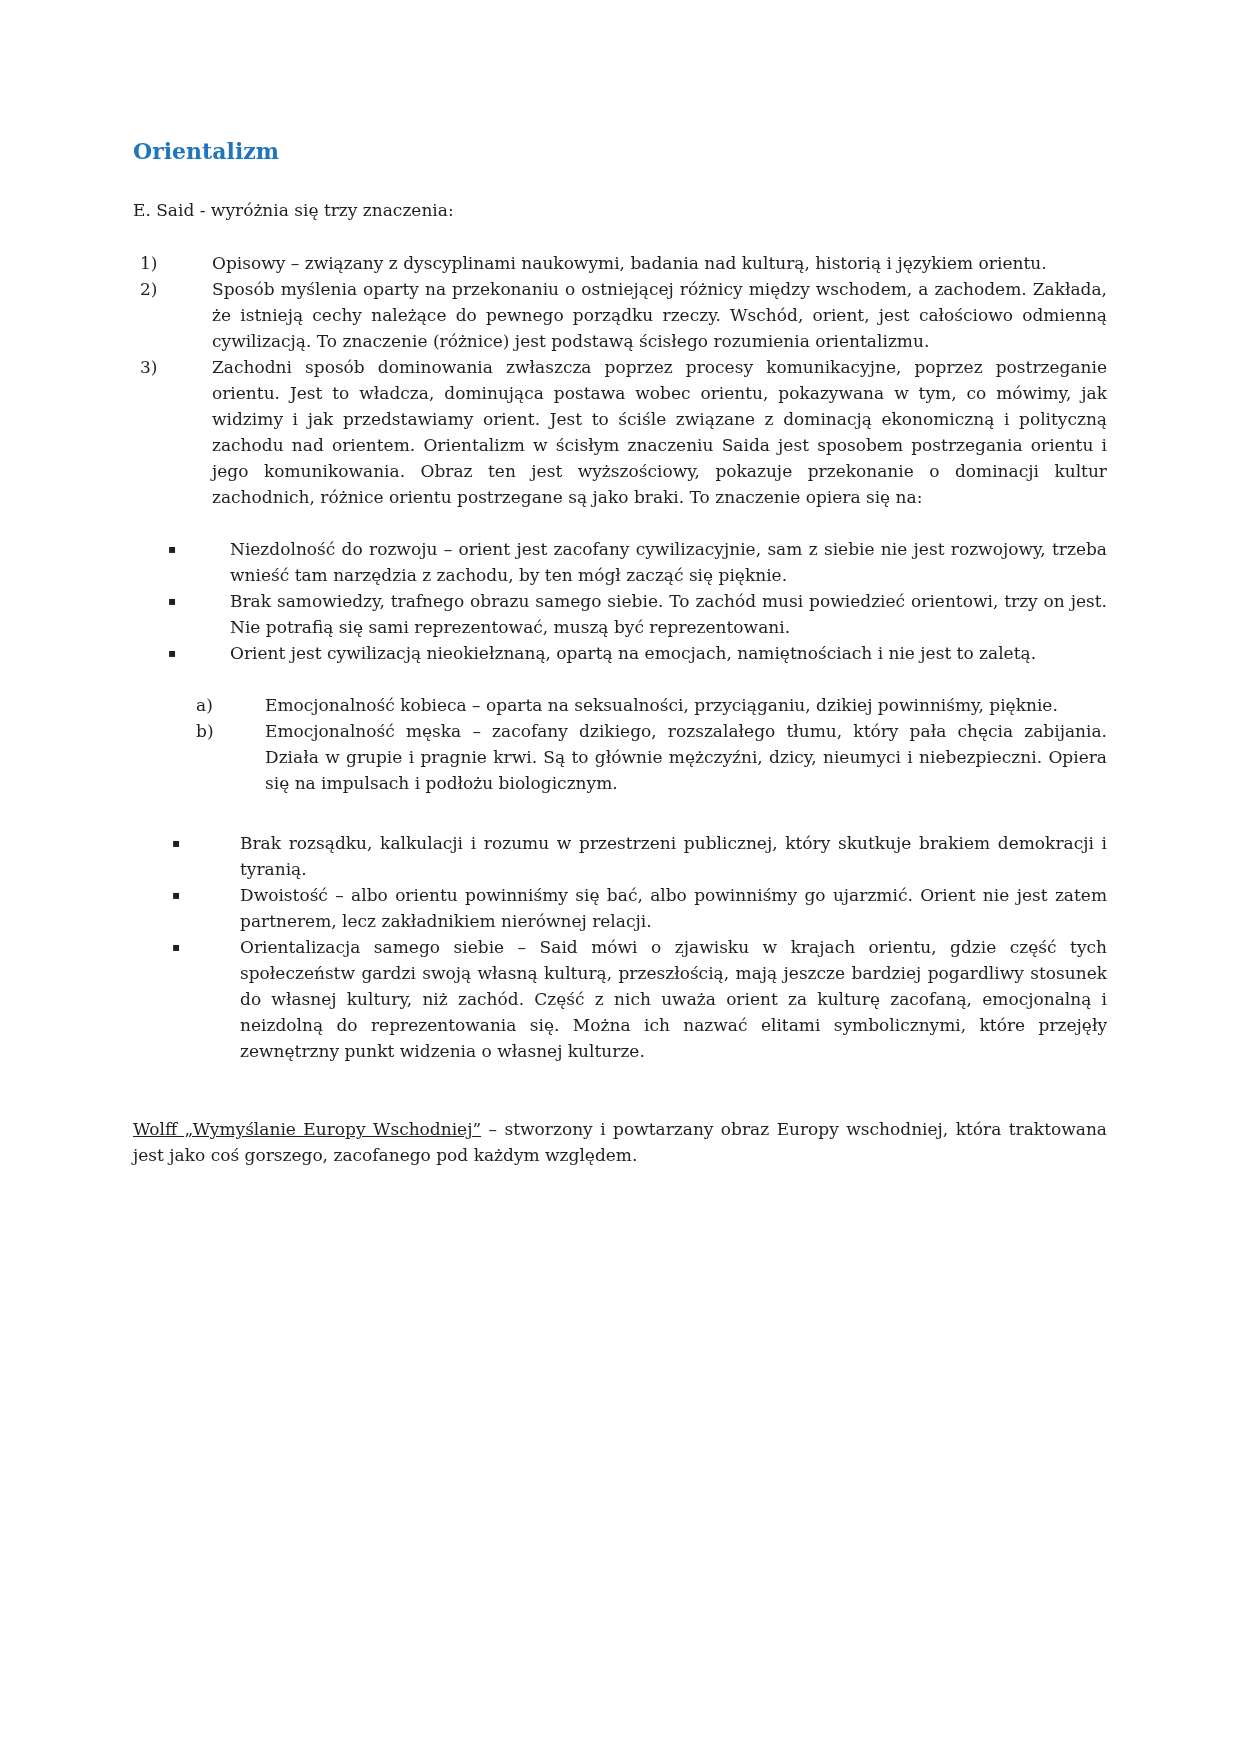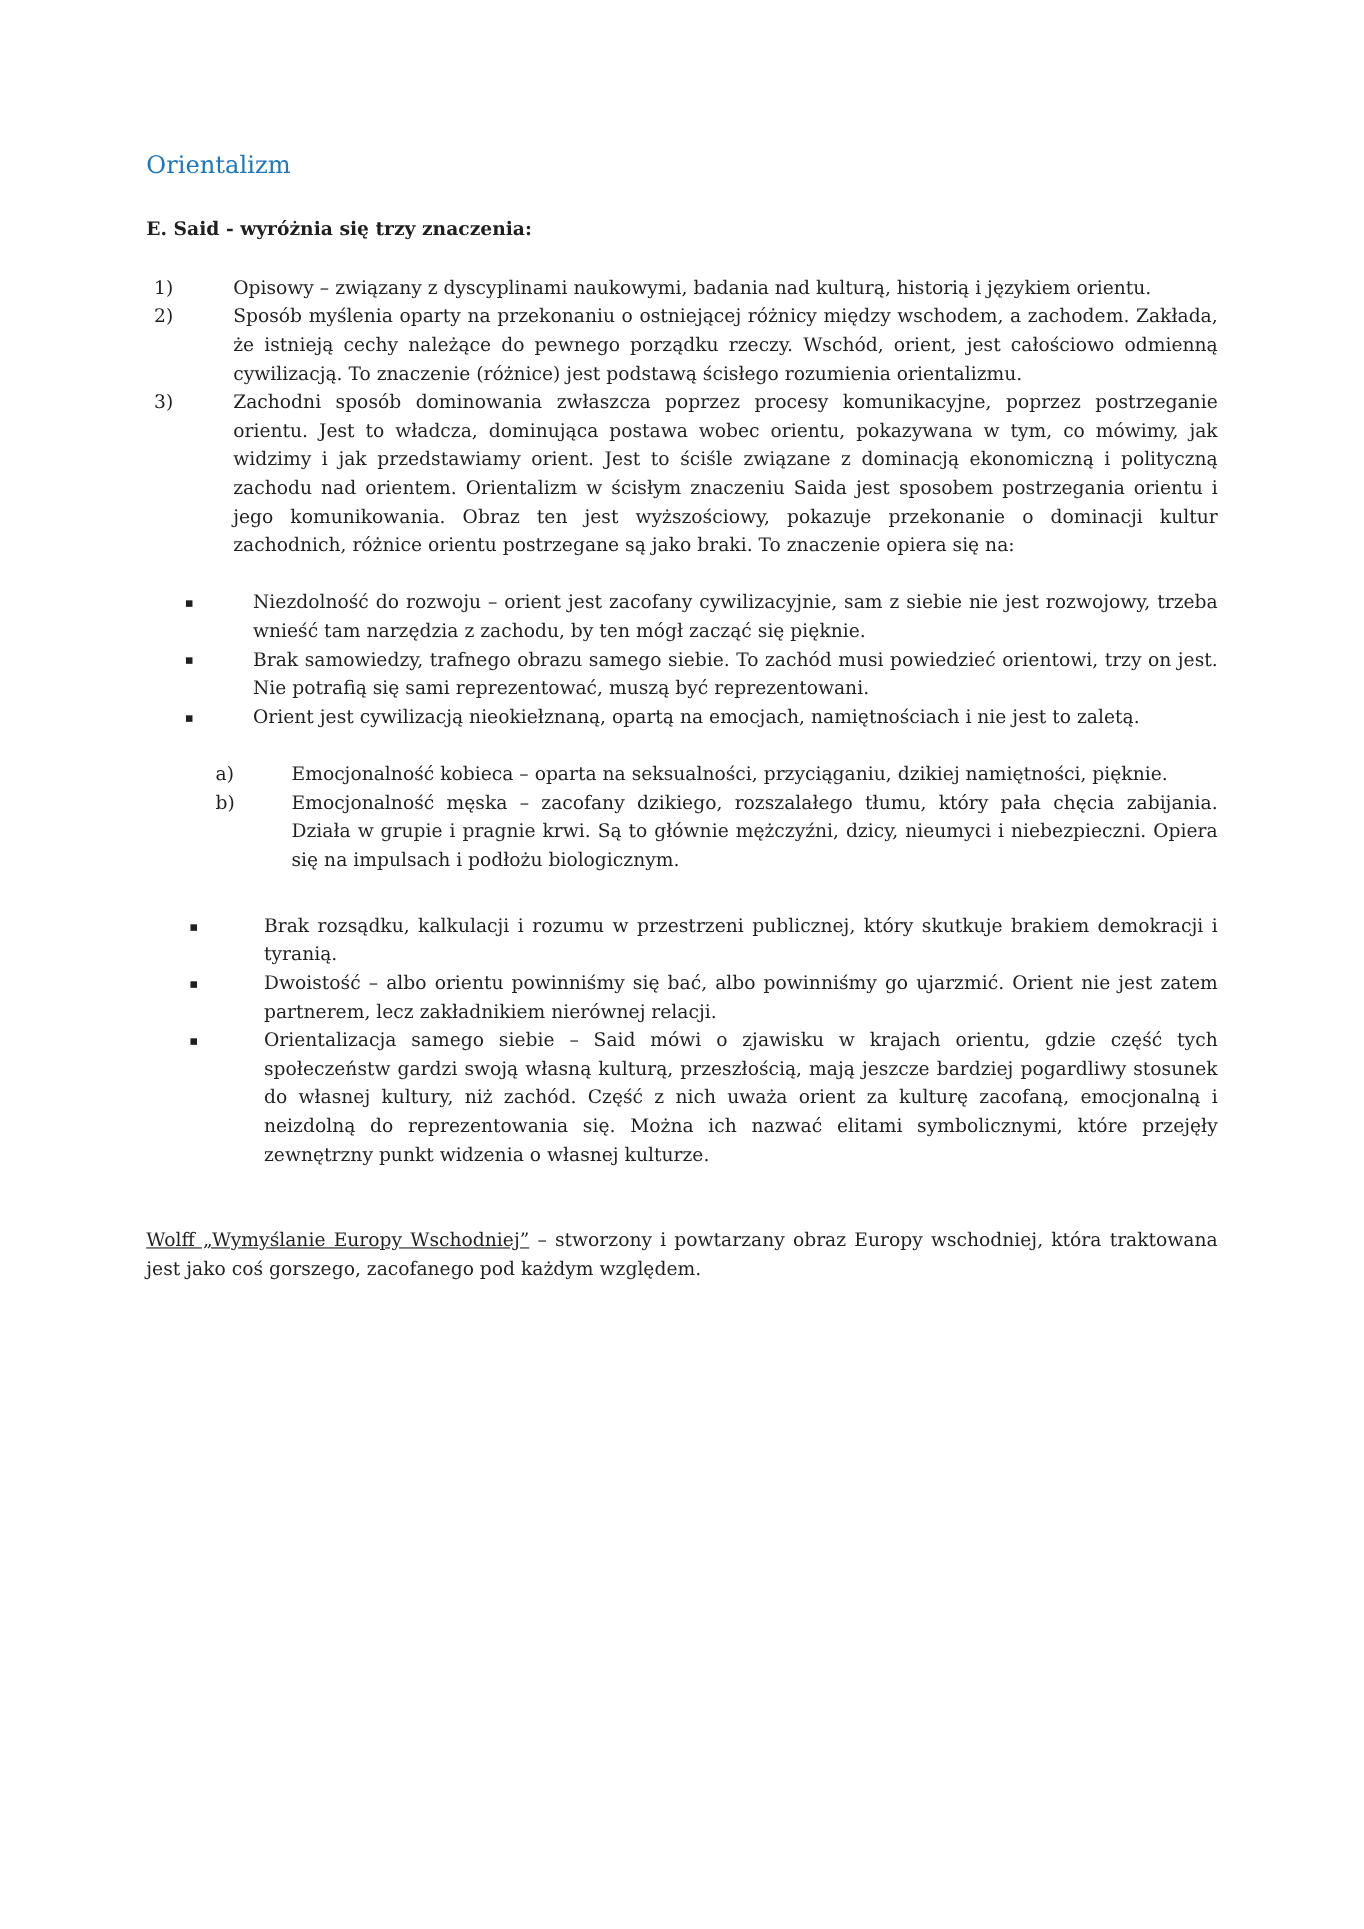--- a/index.html
+++ b/index.html
@@ -13,27 +13,27 @@
     overflow: hidden;
   }
   .page {
     width: 1240px;
     height: 1754px;
     padding: 138px 133px 60px 133px;
     background: #ffffff;
   }
   .doc-title {
     font-size: 22px;
-    font-weight: normal;
+    font-weight: bold;
     color: #2076BC;
     margin-bottom: 36px;
   }
   .section-heading {
     font-size: 17px;
-    font-weight: bold;
+    font-weight: normal;
     margin-bottom: 30px;
   }
   .body-text {
     font-size: 17px;
     line-height: 26px;
   }
   .li {
     display: flex;
     align-items: flex-start;
   }
@@ -117,21 +117,21 @@
       <div class="marker">▪</div>
       <div class="text">Orient jest cywilizacją nieokiełznaną, opartą na emocjach, namiętnościach i nie jest to zaletą.</div>
     </div>
   </div>
 
   <div class="gap-1"></div>
 
   <div class="body-text lettered">
     <div class="li">
       <div class="marker">a)</div>
-      <div class="text">Emocjonalność kobieca – oparta na seksualności, przyciąganiu, dzikiej namiętności, pięknie.</div>
+      <div class="text">Emocjonalność kobieca – oparta na seksualności, przyciąganiu, dzikiej powinniśmy, pięknie.</div>
     </div>
     <div class="li">
       <div class="marker">b)</div>
       <div class="text">Emocjonalność męska – zacofany dzikiego, rozszalałego tłumu, który pała chęcia zabijania. Działa w grupie i pragnie krwi. Są to głównie mężczyźni, dzicy, nieumyci i niebezpieczni. Opiera się na impulsach i podłożu biologicznym.</div>
     </div>
   </div>
 
   <div class="gap-2"></div>
 
   <div class="body-text bullets-2">

